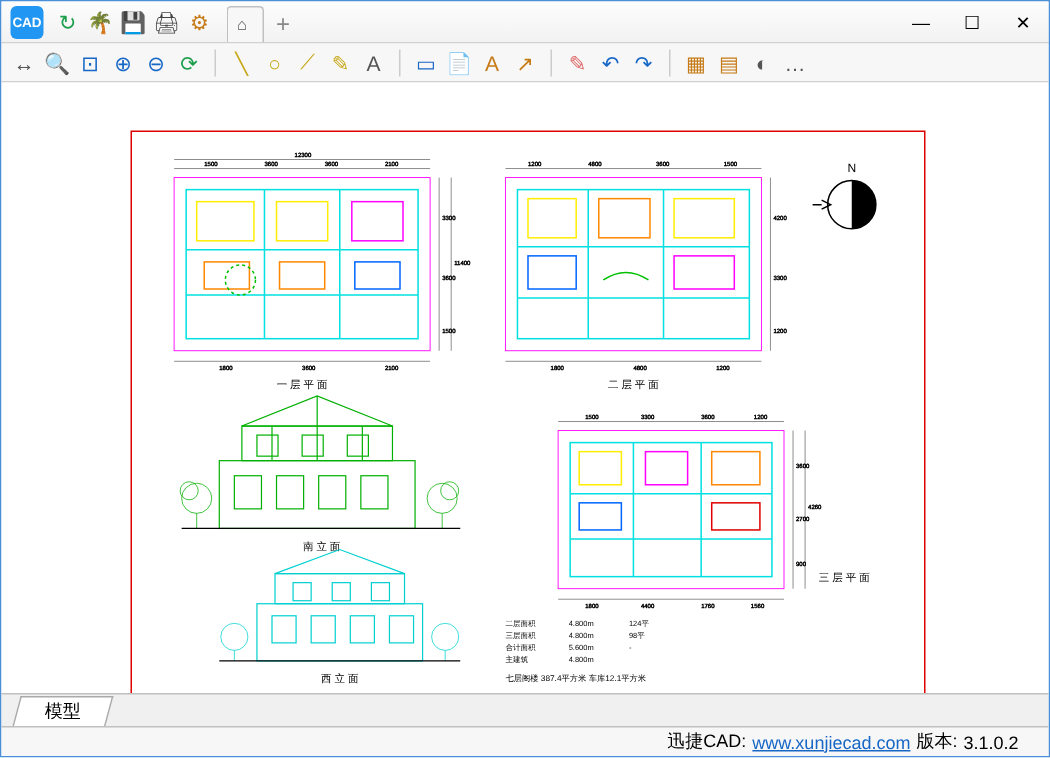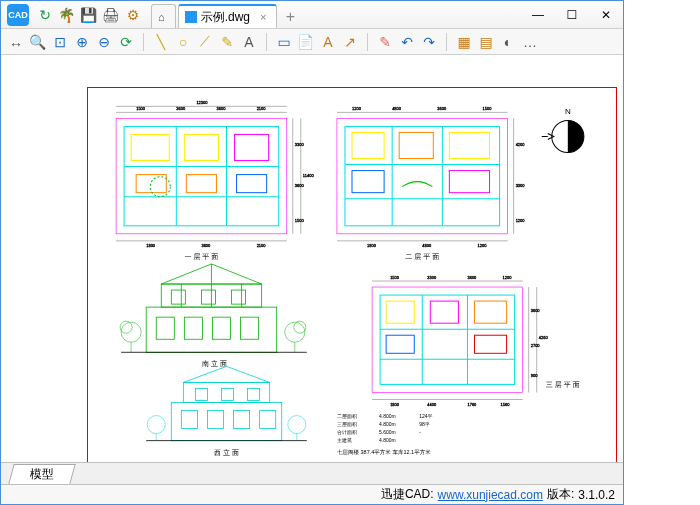--- a/index.html
+++ b/index.html
@@ -1,17 +1,17 @@
 <!DOCTYPE html>
 <html><head>
 <meta charset="utf-8">
 <style>
   * { box-sizing: border-box; margin: 0; padding: 0; }
   html, body { width: 700px; height: 505px; font-family: "Microsoft YaHei", sans-serif; font-size: 12px; overflow: hidden; background: #fff; }
-  .window { width: 624px; height: 505px; border: 1px solid #4a90d9; display: flex; flex-direction: column; background: #fff; }
+  .window { width: 700px; height: 505px; border: 1px solid #4a90d9; display: flex; flex-direction: column; background: #fff; }
   .titlebar { height: 28px; background: linear-gradient(#fdfdfd,#f2f2f2); display: flex; align-items: center; border-bottom: 1px solid #d0d0d0; }
   .app-icon { width: 22px; height: 22px; margin: 0 4px 0 6px; background:#2196f3; border-radius:4px; display:flex; align-items:center; justify-content:center; color:#fff; font-size:9px; font-weight:bold; }
   .tb-icons { display:flex; gap:6px; margin-left:4px; }
   .tb-icons span { width:16px; height:16px; display:flex; align-items:center; justify-content:center; font-size:14px; cursor:pointer; }
   .tabs { display:flex; margin-left:10px; align-items:flex-end; height:100%; }
   .tab { height:24px; padding:0 10px 0 6px; display:flex; align-items:center; gap:4px; border:1px solid #c0c0c0; border-bottom:none; background:#f7f7f7; font-size:12px; border-radius:3px 3px 0 0; position:relative; margin-right:2px; cursor:pointer;}
   .tab.active { background:#fff; border-top:2px solid #2196f3; }
   .tab .close { font-size:11px; color:#888; margin-left:6px; }
   .tab .home-ic { font-size:11px; color:#555;}
   .tab .file-ic { width:12px; height:12px; background:#2196f3; display:inline-block;}
@@ -21,46 +21,41 @@
   .toolbar { height:26px; background:#f7f7f7; border-bottom:1px solid #d0d0d0; display:flex; align-items:center; padding:0 6px; gap:4px;}
   .toolbar .sep { width:1px; height:18px; background:#ccc; margin:0 4px;}
   .toolbar span.btn { width:18px; height:18px; display:flex; align-items:center; justify-content:center; font-size:14px; cursor:pointer; color:#555;}
   .canvas-area { flex:1; background:#fff; position:relative; overflow:hidden; }
   .sheet-border { position:absolute; left:86px; top:32px; width:530px; height:380px; border:1px solid #e00000; }
   .sheet-inner { position:absolute; left:8px; top:8px; right:8px; bottom:8px; }
   svg.drawing { width:100%; height:100%; }
   .bottom-tabs { height:22px; background:#f0f0f0; border-top:1px solid #c0c0c0; display:flex; align-items:flex-end; padding-left:10px;}
   .btab { height:20px; padding:0 18px; background:#fff; border:1px solid #aaa; border-bottom:none; border-radius:0 0 0 0; font-size:12px; transform:skewX(-15deg); display:flex; align-items:center;}
   .btab span { transform:skewX(15deg);}
-  .status { height:20px; border-top:1px solid #c0c0c0; display:flex; align-items:center; justify-content:flex-end; padding:0 8px; font-size:12px; gap:4px; background:#f7f7f7;}
+  .status { height:20px; border-top:1px solid #c0c0c0; display:flex; align-items:center; justify-content:flex-end; padding:0 20px; font-size:12px; gap:4px; background:#f7f7f7;}
   .status a { color:#1767c7; }
   text { font-family: sans-serif; }
 </style>
 </head>
 <body>
 
 <div class="window">
 
   <div class="titlebar">
     <div class="app-icon">CAD</div>
     <div class="tb-icons">
       <span style="color:#1c9e4b">↻</span>
       <span style="color:#1c9e4b">🌴</span>
       <span style="color:#1767c7">💾</span>
       <span style="color:#444">🖨</span>
       <span style="color:#c77b17">⚙</span>
     </div>
     <div class="tabs">
       <div class="tab">
         <span class="home-ic">⌂</span>
-      </div>
-      <div class="tab active">
-        <span class="file-ic"></span>
-        <span>示例.dwg</span>
-        <span class="close">×</span>
       </div>
       <div class="newtab">+</div>
     </div>
     <div class="winctrl">
       <div>—</div>
       <div>☐</div>
       <div>✕</div>
     </div>
   </div>
 

